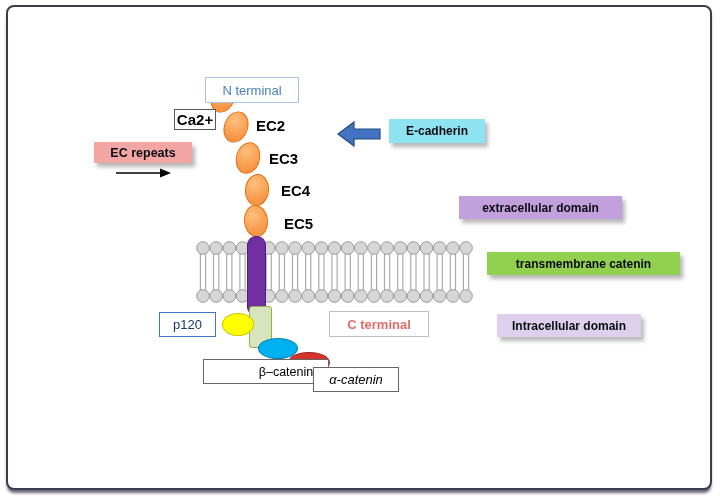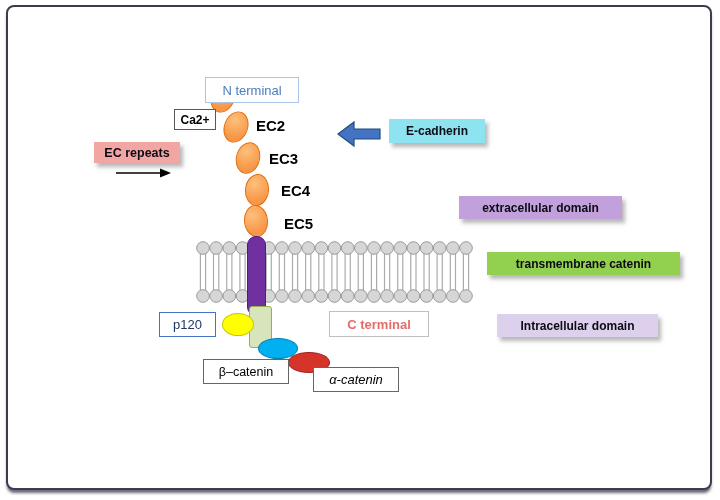--- a/index.html
+++ b/index.html
@@ -28,44 +28,44 @@
     position: absolute;
     background: #ffffff;
     display: flex; align-items: center; justify-content: center;
     font-size: 13px;
     z-index: 8;
   }
   .n-terminal   { left: 205px; top: 49px;  width: 92px; height: 24px;
                   border: 1px solid var(--n-terminal-border);
                   color: var(--n-terminal-text); font-weight: normal; margin-top: 28px; }
   .ca-box       { left: 174px; top: 109px; width: 40px; height: 19px;
-                  border: 1px solid #595959; font-size: 12px; font-weight: bold; color:#000; }
+                  border: 1px solid #595959; font-size: 15px; font-weight: bold; color:#000; }
   .p120-box     { left: 159px; top: 312px; width: 55px; height: 23px;
                   border: 1.5px solid var(--p120-border); color: var(--p120-text); }
   .c-terminal   { left: 329px; top: 311px; width: 98px; height: 24px;
                   border: 1px solid var(--box-border-gray);
                   color: var(--c-terminal-text); font-weight: bold; }
   .beta-box     { left: 203px; top: 359px; width: 84px; height: 23px;
-                  border: 1px solid #666; font-size: 12.5px; color:#000; }
+                  border: 1px solid #666; font-size: 12.5px; color:#000;padding-left:40px; }
   .alpha-box    { left: 313px; top: 367px; width: 84px; height: 23px;
                   border: 1px solid #666; font-size: 13px; color:#000;font-style:italic; }
 
   
   .tag {
     position: absolute;
     display: flex; align-items: center; justify-content: center;
     font-size: 12px; font-weight: bold; color: #0b0b14;
     box-shadow: 3px 4px 4px rgba(125,125,125,0.55);
     z-index: 8;
   }
-  .ec-repeats     { left: 94px;  top: 142px; width: 86px;  height: 21px; background: var(--ec-repeats-bg); font-size:12.5px; }
+  .ec-repeats     { left: 94px;  top: 142px; width: 98px;  height: 21px; background: var(--ec-repeats-bg); font-size:12.5px; }
   .e-cadherin     { left: 389px; top: 119px; width: 96px;  height: 24px; background: var(--e-cadherin-bg); }
   .extracellular  { left: 459px; top: 196px; width: 163px; height: 23px; background: var(--extracellular-bg); text-align: right; }
   .transmembrane  { left: 487px; top: 252px; width: 193px; height: 23px; background: var(--transmembrane-bg); }
-  .intracellular  { left: 497px; top: 314px; width: 161px; height: 23px; background: var(--intracellular-bg); }
+  .intracellular  { left: 497px; top: 314px; width: 144px; height: 23px; background: var(--intracellular-bg); }
 
   
   .ec-ellipse {
     position: absolute;
     width: 22px; height: 30px;
     border-radius: 50%;
     background: radial-gradient(circle at 35% 30%, #fdc07c 0%, var(--ec-fill) 70%);
     border: 1.5px solid var(--ec-stroke);
     z-index: 5;
   }

